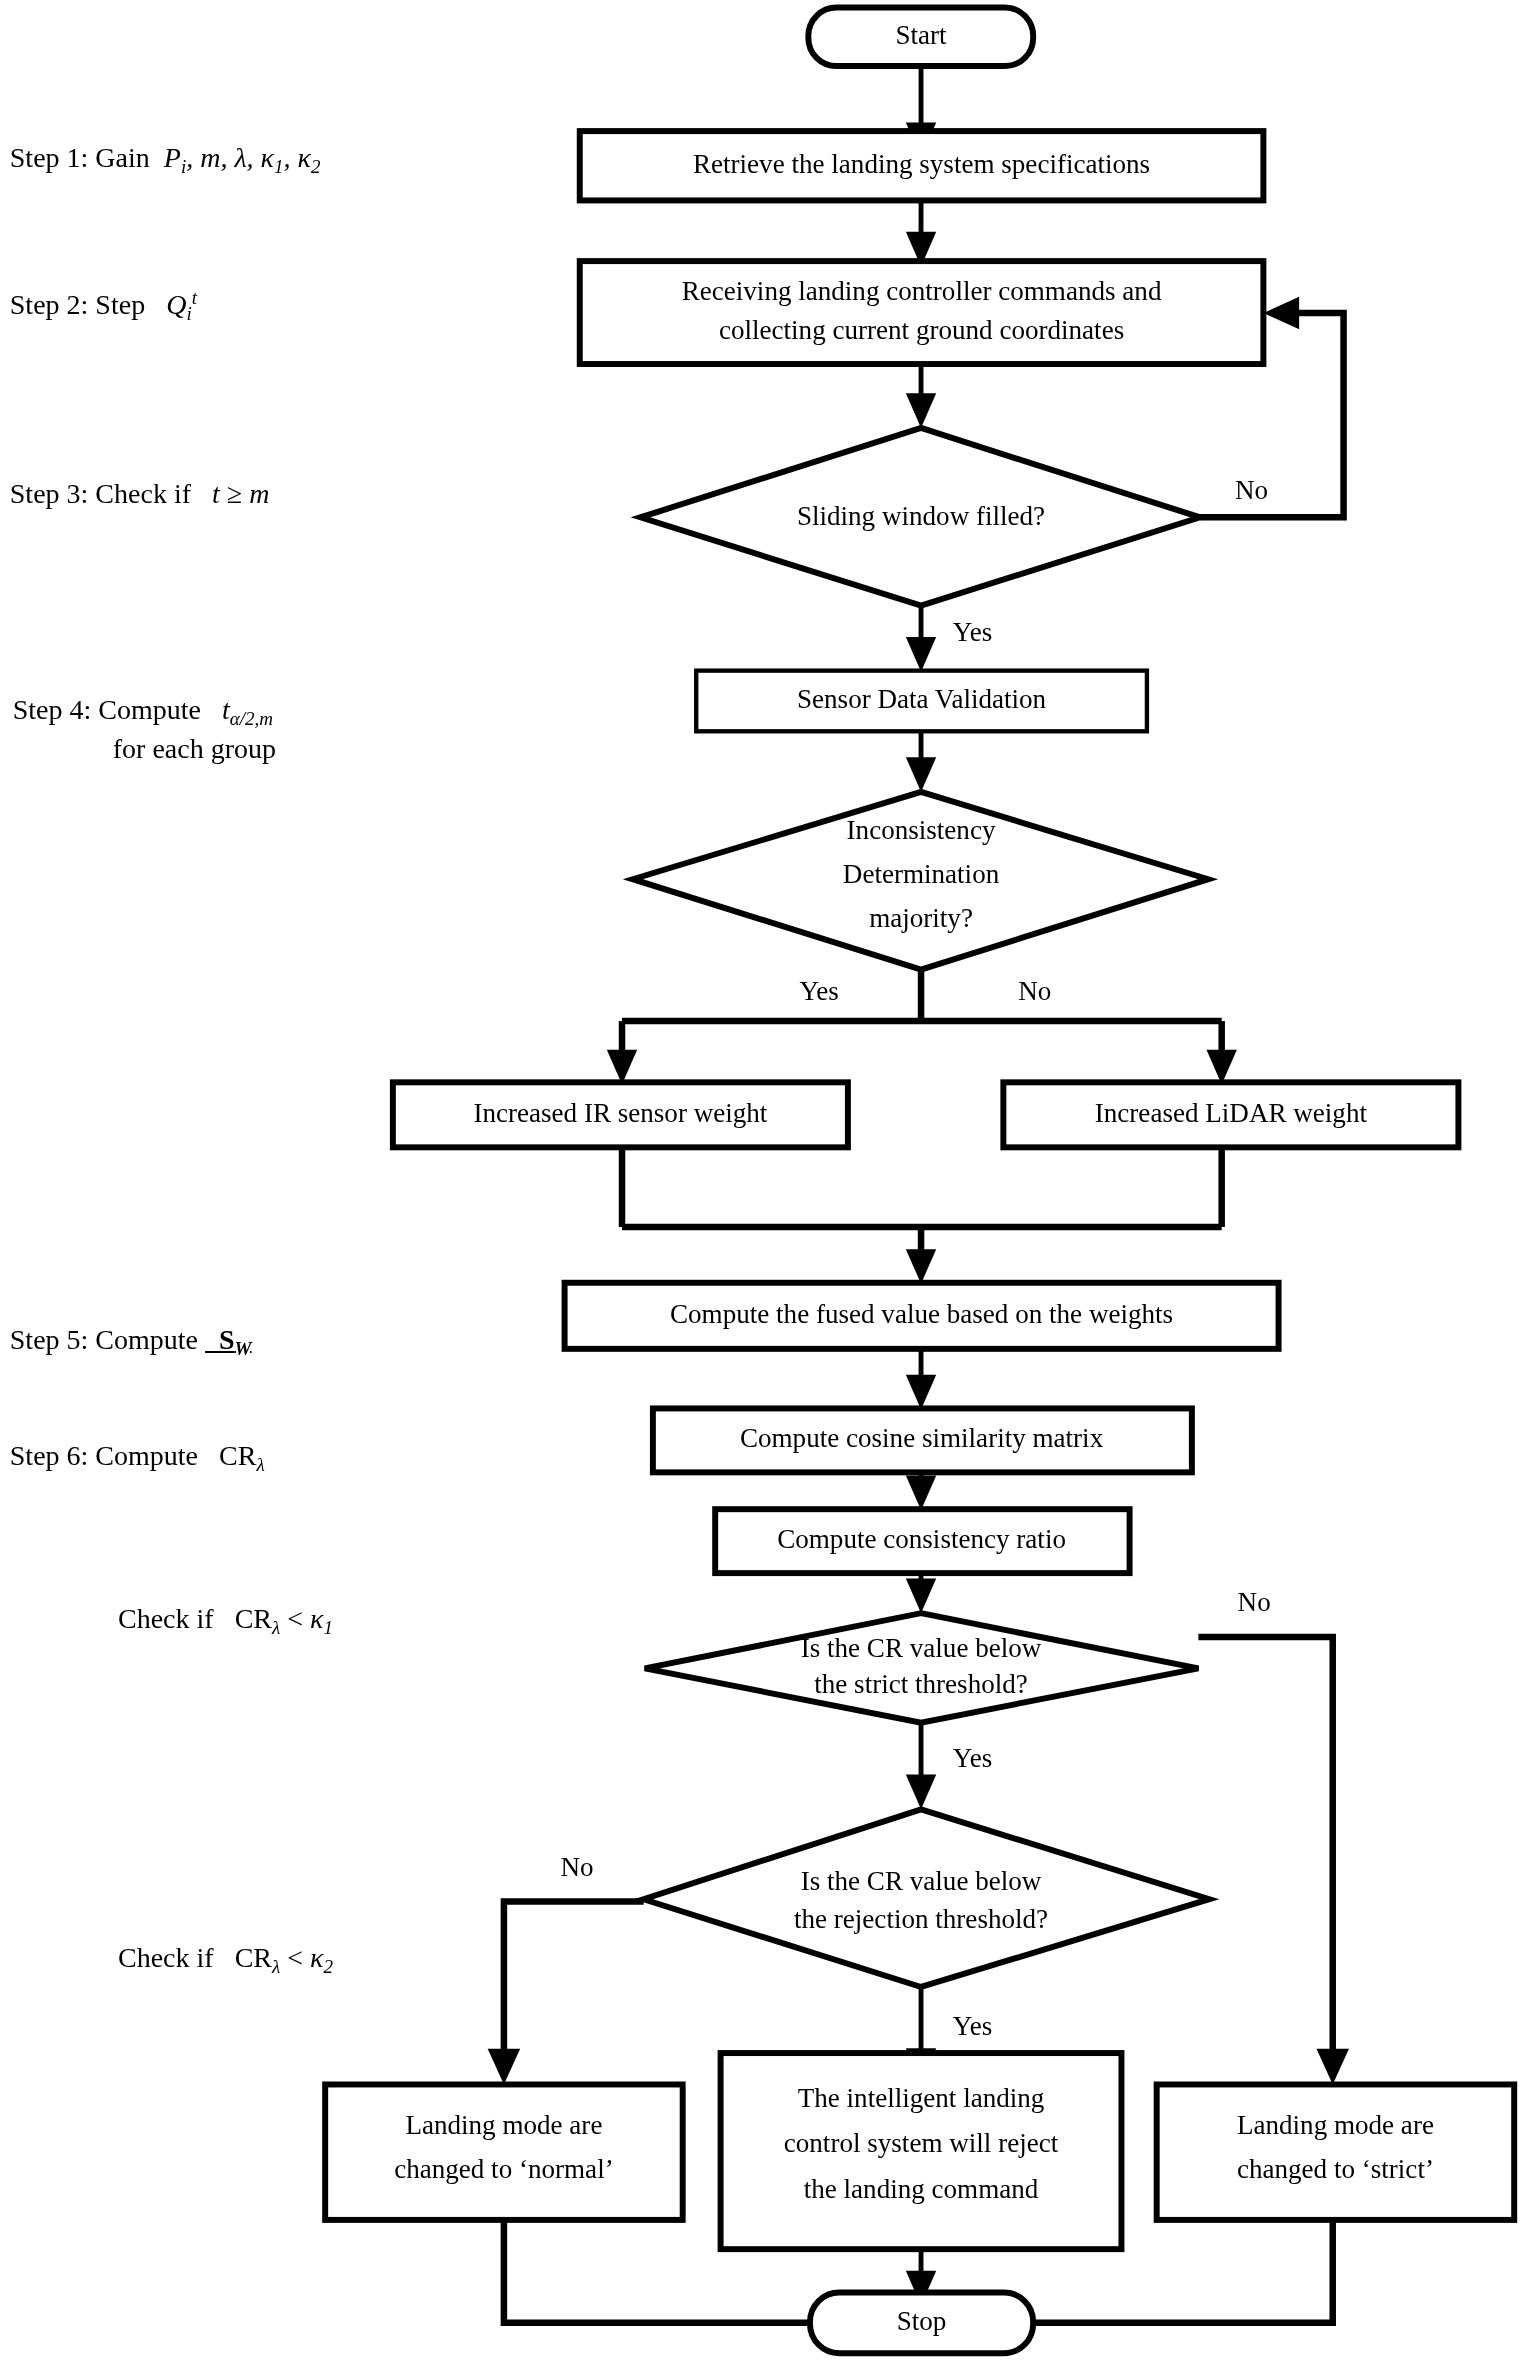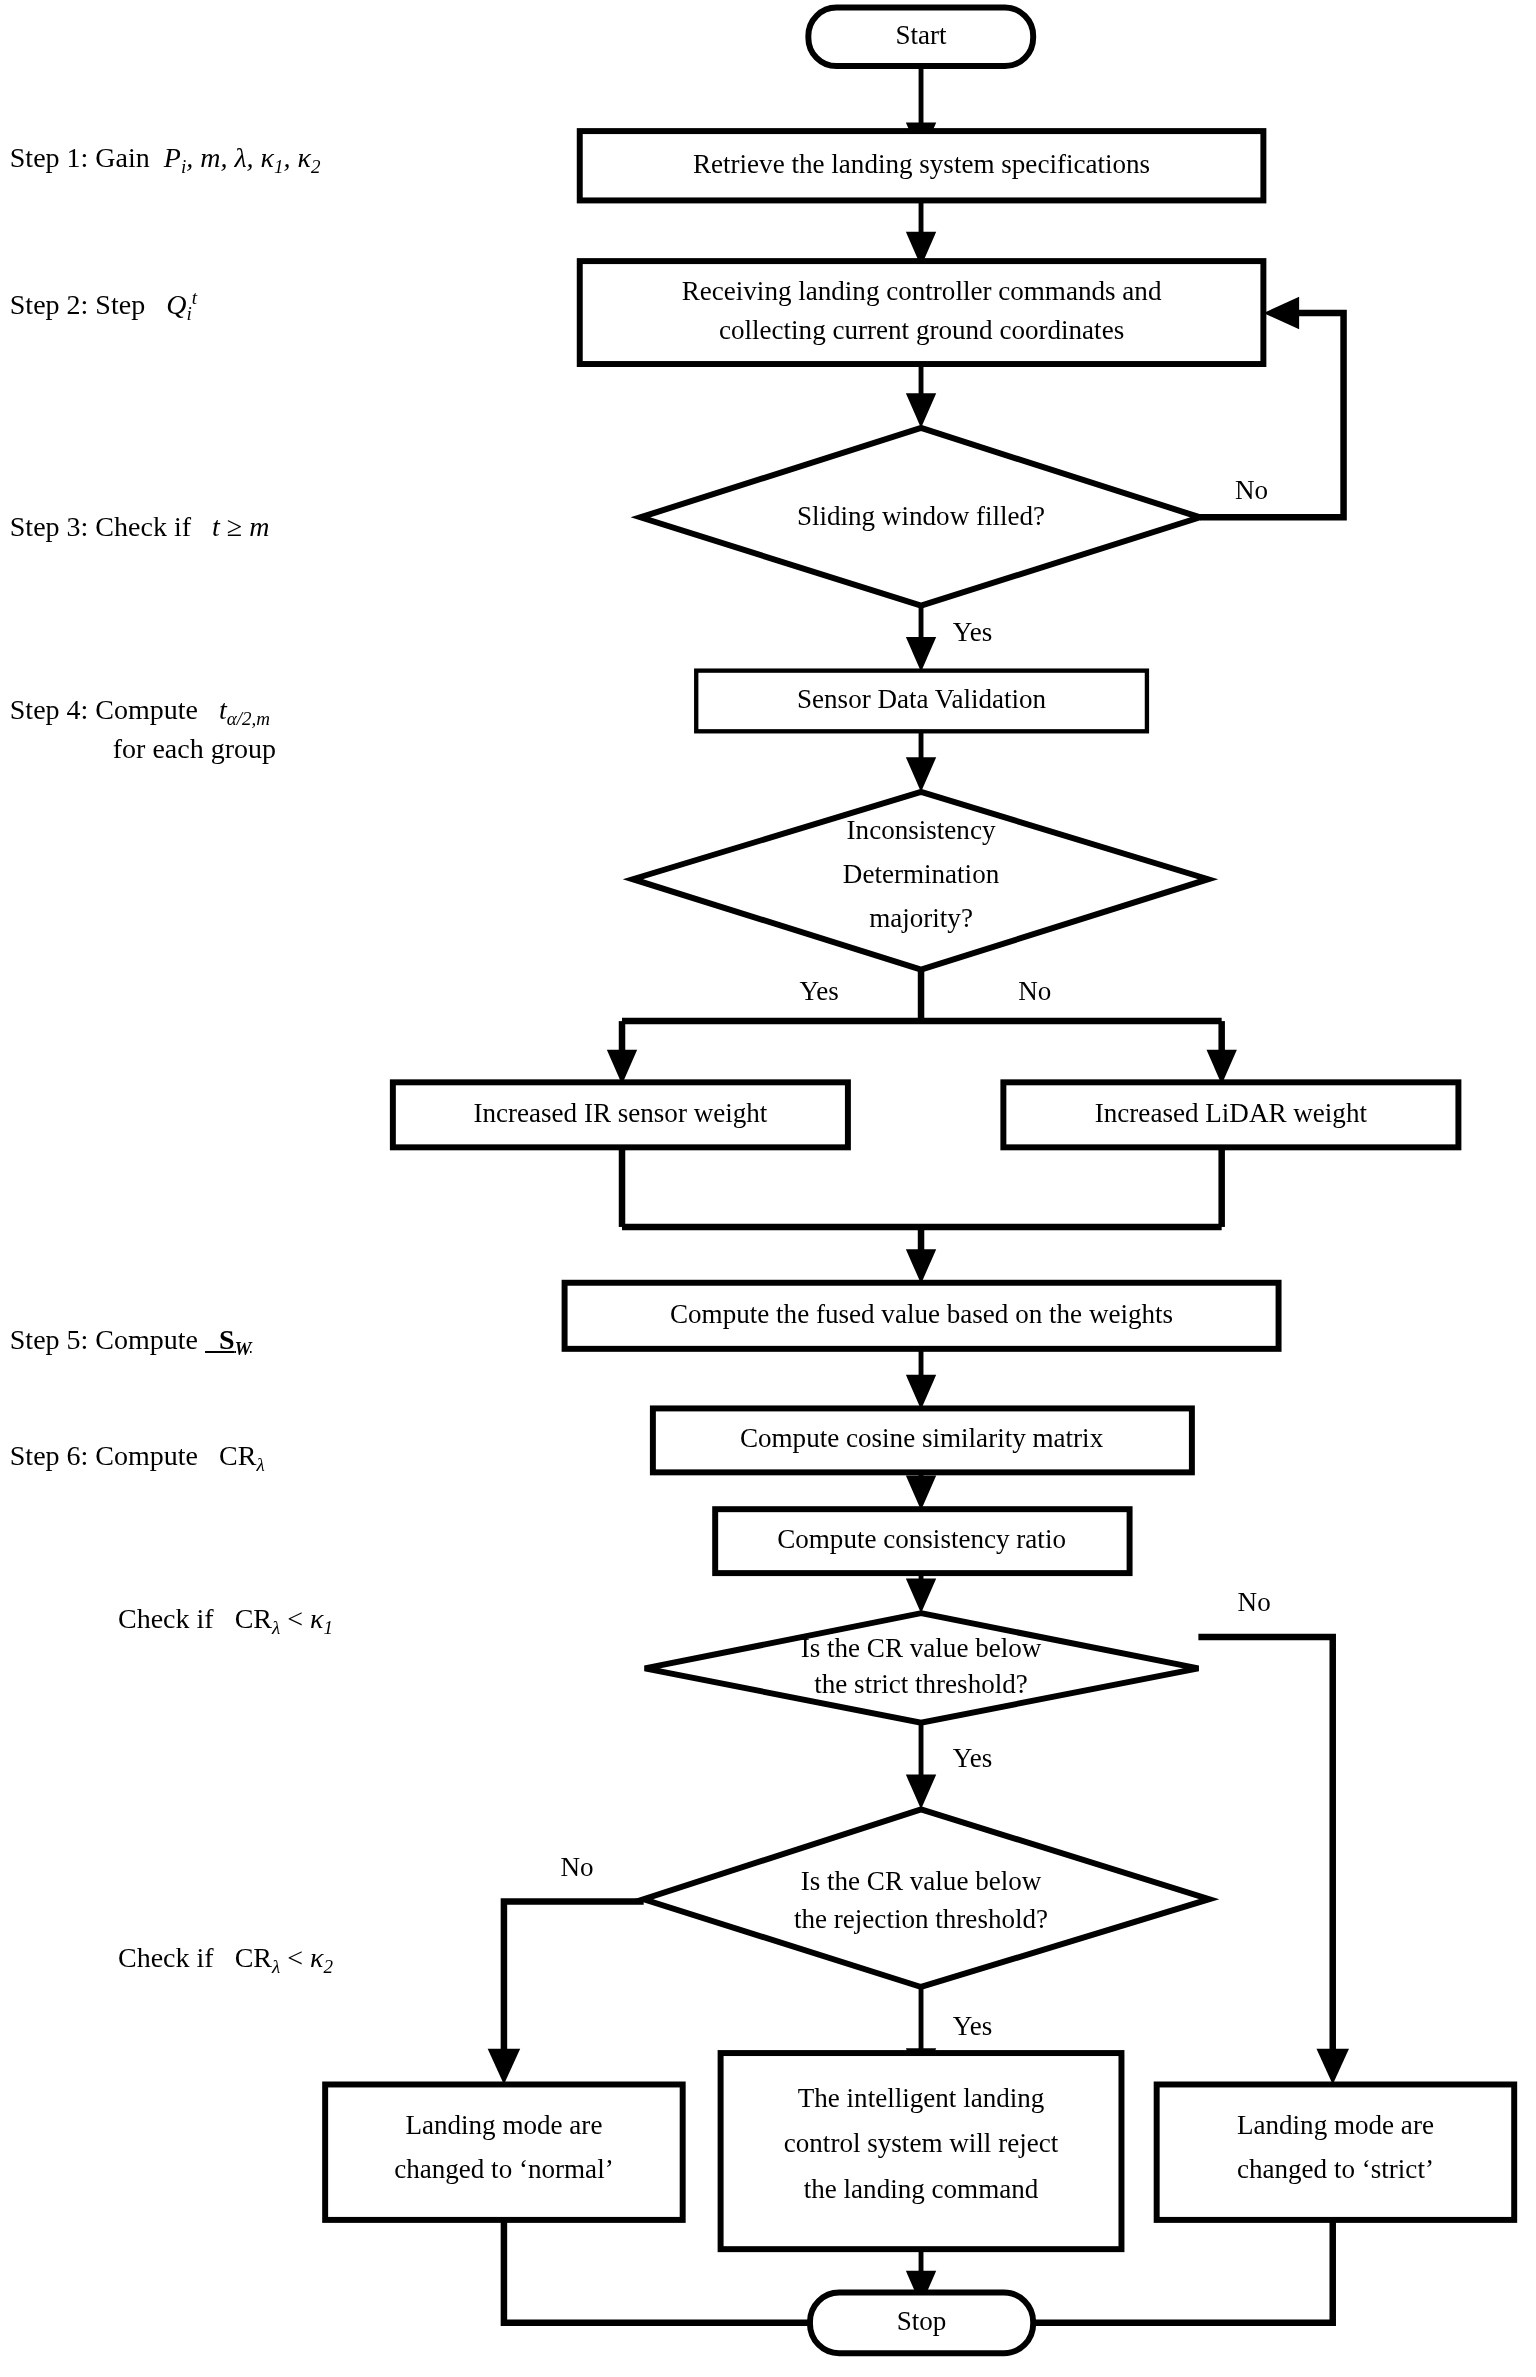--- a/index.html
+++ b/index.html
@@ -56,20 +56,21 @@
     text-anchor: middle;
     dominant-baseline: middle;
   }
   .step-label {
     position: absolute;
     font-family: "Liberation Serif", "DejaVu Serif", serif;
     font-size: 28px;
     color: #000000;
     white-space: nowrap;
     line-height: 1.25;
+    text-align: center;
   }
   .step-label .mathit {
     font-style: italic;
   }
   .step-label .mathup {
     font-style: normal;
   }
   .step-label sub {
     font-size: 0.68em;
     font-style: italic;
@@ -97,21 +98,21 @@
   <div class="step-label" style="left:9.8px; top:140px;">
     <span>Step 1: Gain</span>
     <span class="mathit">&nbsp;P<sub>i</sub>, m, λ, κ<span class="sub2">1</span>, κ<span class="sub2">2</span></span>
   </div>
 
   <div class="step-label" style="left:9.8px; top:286px;">
     <span>Step 2: Step</span>
     <span class="mathit">&nbsp;&nbsp;Q<sub>i</sub><sup>t</sup></span>
   </div>
 
-  <div class="step-label" style="left:9.8px; top:476px;margin-top:33px;">
+  <div class="step-label" style="left:9.8px; top:476px;">
     <span>Step 3: Check if</span>
     <span class="mathit">&nbsp;&nbsp;t ≥ m</span>
   </div>
 
   <div class="step-label" style="left:9.8px; top:692px;">
     <span>Step 4: Compute</span>
     <span class="mathit">&nbsp;&nbsp;t<sub>α/2,m</sub></span>
     <span class="indent2">for each group</span>
   </div>
 

